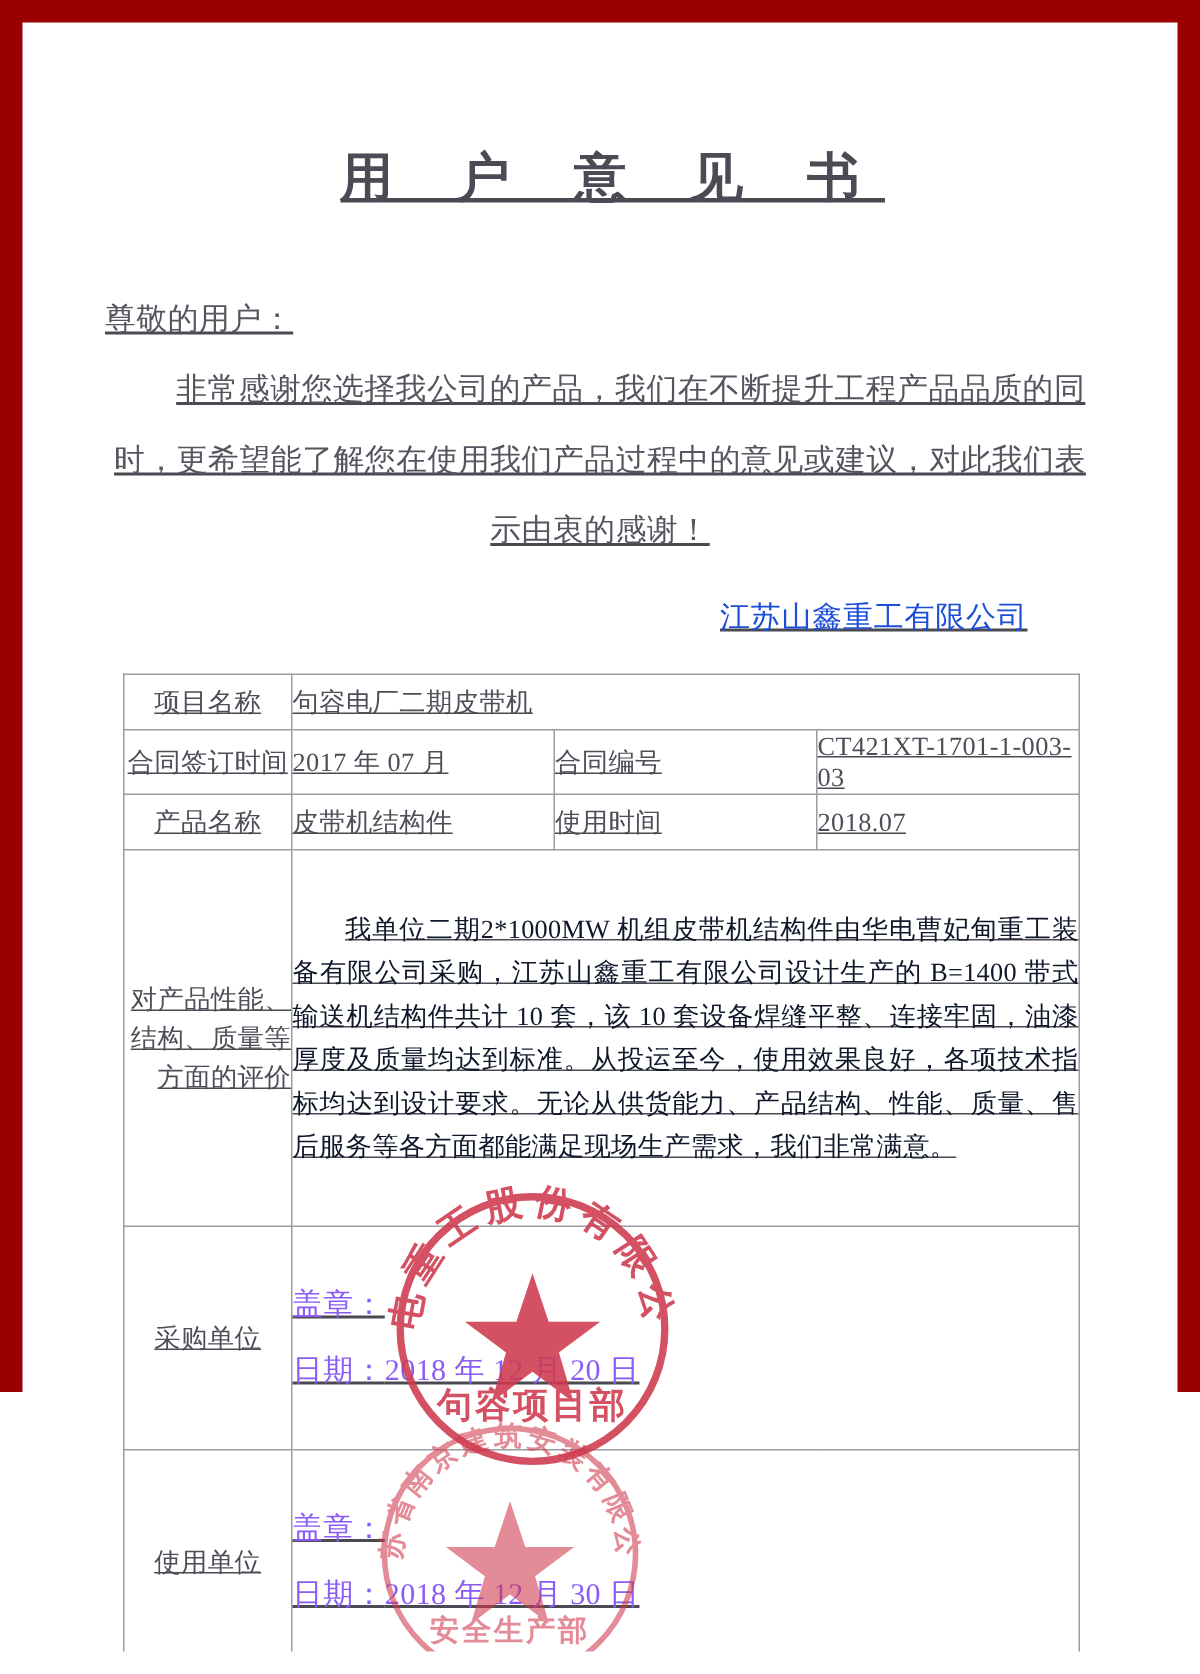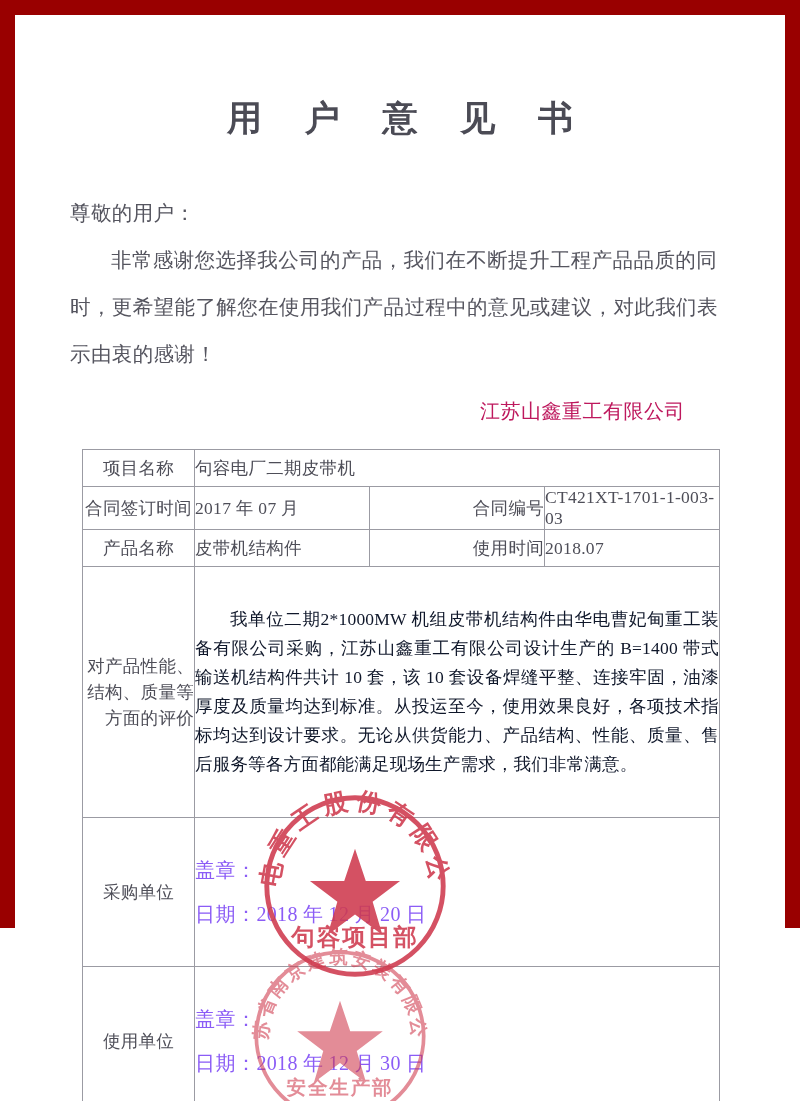--- a/index.html
+++ b/index.html
@@ -16,20 +16,21 @@
   }
 
   
   #page {
     position: relative;
     width: 800px;
     height: 928px;
     background: #990000;
     box-sizing: border-box;
     padding: 15px 15px 15px 15px;
+    text-decoration: underline;
   }
   #sheet {
     position: relative;
     width: 770px;
     height: 1086px;
     background: #ffffff;
     box-sizing: border-box;
     overflow: hidden;
   }
 
@@ -49,27 +50,27 @@
   
   .letter {
     margin: 0;
     padding: 48px 55px 0 55px;
     font-size: 20.5px;
     line-height: 47px;
     color: #55555f;
     letter-spacing: 0.4px;
   }
   .letter p { margin: 0; }
-  .letter .indent { text-indent: 2em; }
+  .letter .indent { text-indent: 2em; text-align: center; }
   .signature {
     margin: 0;
     padding: 20px 100px 0 0;
     text-align: right;
     font-size: 20px;
-    color: #be185d;
+    color: #1d4ed8;
     letter-spacing: 0.5px;
   }
 
   
   .tbl-wrap {
     padding: 24px 50px 2px 67px;
   }
   table.info {
     border-collapse: collapse;
     width: 638px;
@@ -81,21 +82,21 @@
     padding: 0;
     vertical-align: middle;
     font-size: 17.5px;
     letter-spacing: 0.3px;
   }
   td.lbl {
     text-align: center;
     height: 36px;
     width: 111px;
   }
-  td.lbl-wide { text-align: right; width: 90px; }
+  td.lbl-wide { text-align: left; width: 90px; }
   td.val {
     padding-left: 10px;
     height: 36px;
   }
   td.mono {
     font-family: "Liberation Serif", "DejaVu Serif", serif;
     letter-spacing: 0.6px;
   }
 
   

